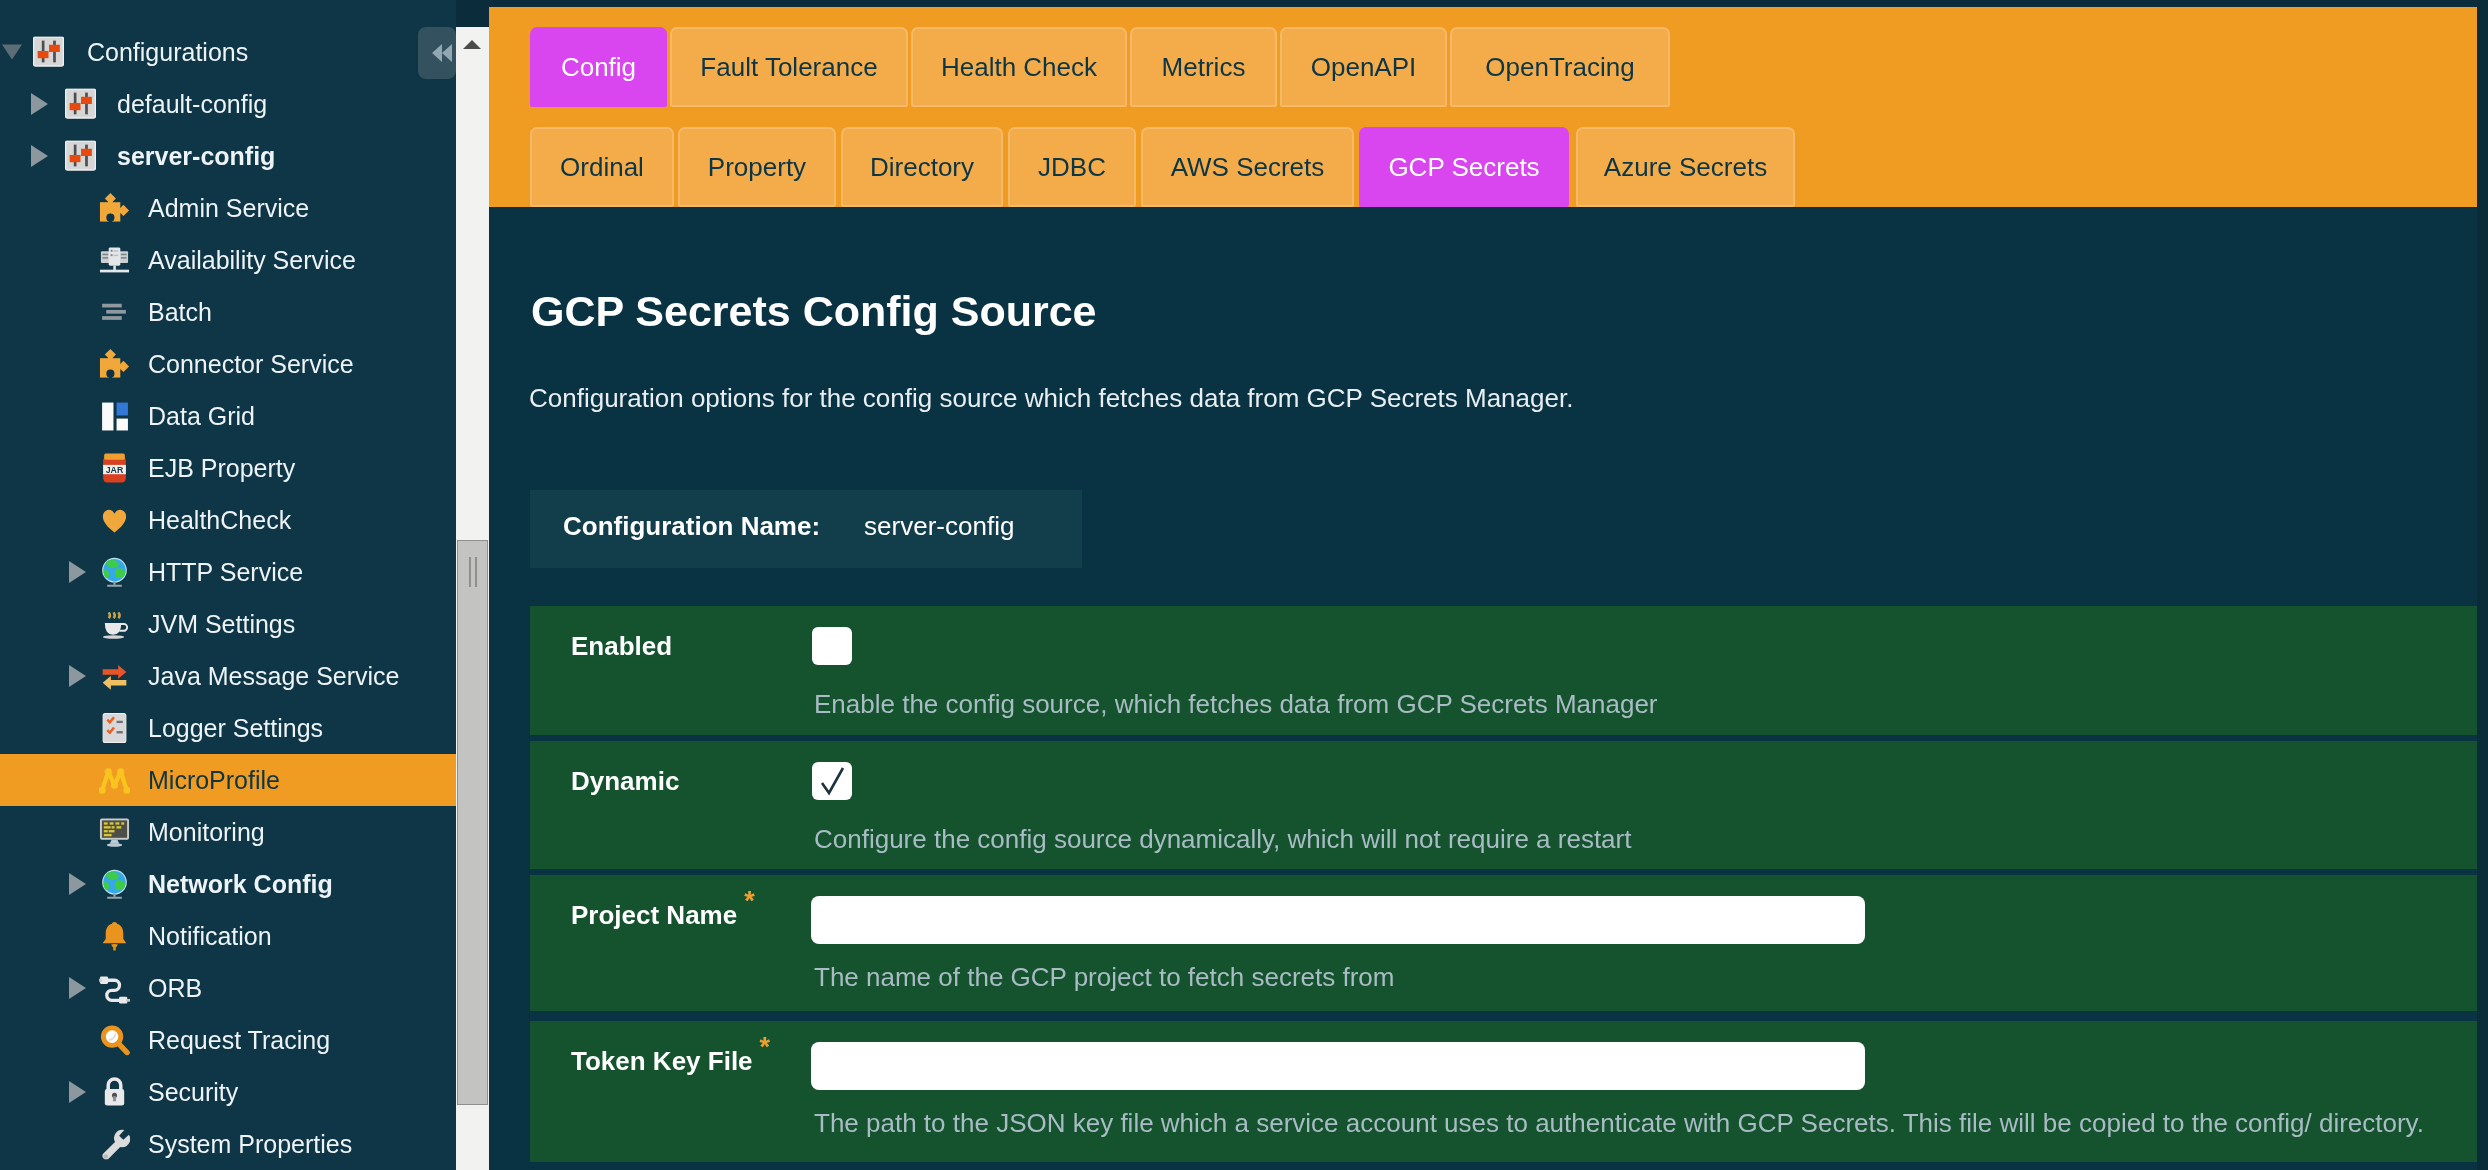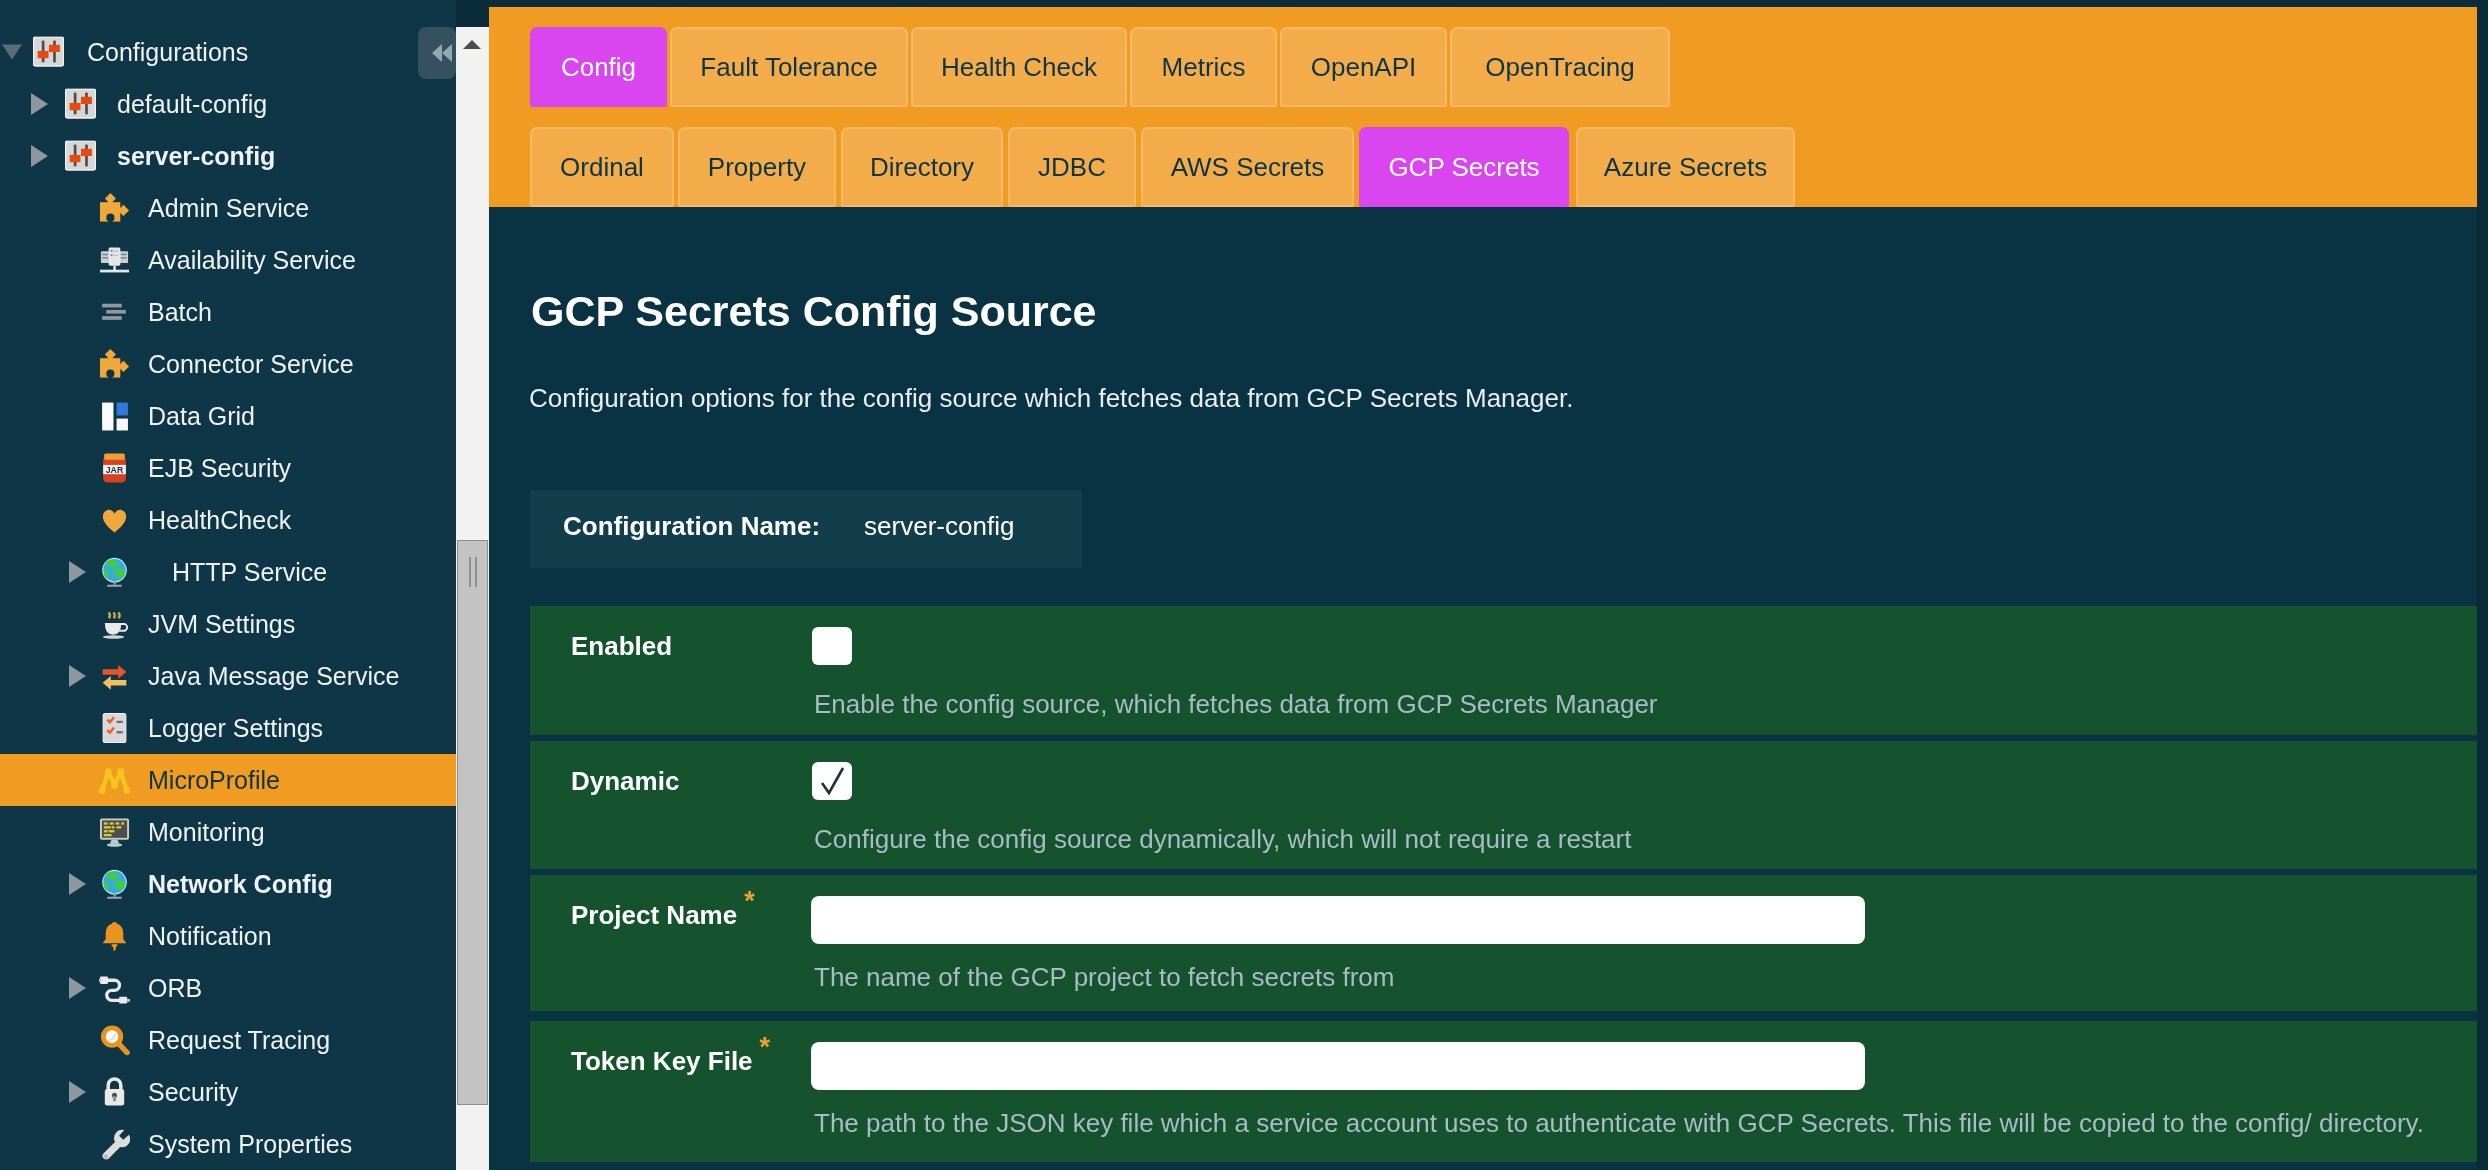--- a/index.html
+++ b/index.html
@@ -201,40 +201,40 @@
         </svg></span>
       <span class="lbl" style="left:148px;">Data Grid</span>
     </div>
     <div class="sbitem" style="top:442px;">
       <span class="icon" style="left:99px;"><svg viewBox="0 0 30 30">
           <rect x="4" y="4" width="22" height="25" rx="4" fill="#d94020"></rect>
           <rect x="5" y="1" width="20" height="6" rx="1.5" fill="#f0a030"></rect>
           <rect x="4" y="12" width="22" height="9" fill="#f2f0ea"></rect>
           <text x="15" y="19.5" font-size="8.5" font-weight="bold" fill="#173146" text-anchor="middle" font-family="Liberation Sans">JAR</text>
         </svg></span>
-      <span class="lbl" style="left:148px;">EJB Security</span>
+      <span class="lbl" style="left:148px;">EJB Property</span>
     </div>
     <div class="sbitem" style="top:494px;">
       <span class="icon" style="left:99px;"><svg viewBox="0 0 30 30">
           <path d="M15 27 C4 19 2 12 5 7.5 C8 3.5 13 4.5 15 9 C17 4.5 22 3.5 25 7.5 C28 12 26 19 15 27 z" fill="#f0a83c"></path>
         </svg></span>
       <span class="lbl" style="left:148px;">HealthCheck</span>
     </div>
     <div class="sbitem" style="top:546px;">
       <span class="caret r" style="left:69px;"></span>
       <span class="icon" style="left:99px;"><svg viewBox="0 0 32 34">
           <circle cx="16" cy="15" r="13.5" fill="#bfe3f2"></circle>
           <circle cx="16" cy="15" r="12.3" fill="#35a9e8"></circle>
           <path d="M7 5.5 q7 -4 12 0 q4 3.5 -1 6 q-6 2.5 -9.5 -1 q-2.5 -2.5 -1.5 -5 z" fill="#3ecb47"></path>
           <path d="M19 13 q7 -1 8.5 3.5 q1 4.5 -3.5 6.5 q-6 2 -7.5 -2.5 q-1 -5.5 2.5 -7.5 z" fill="#3ecb47"></path>
           <path d="M5 14 q5 1.5 5 6 q0 4 -3.5 3.5 q-3.5 -4 -1.5 -9.5 z" fill="#3ecb47"></path>
           <rect x="14.8" y="27" width="2.4" height="4" fill="#9aa4aa"></rect>
           <path d="M8 32 h16" stroke="#9aa4aa" stroke-width="2.2"></path>
         </svg></span>
-      <span class="lbl" style="left:148px;margin-left:24px;">HTTP Service</span>
+      <span class="lbl" style="left:148px;">HTTP Service</span>
     </div>
     <div class="sbitem" style="top:598px;">
       <span class="icon" style="left:99px;"><svg viewBox="0 0 32 32">
           <path d="M6 15 h17 q0 12 -8.5 12 q-8.5 0 -8.5 -12 z" fill="#e9e9e9"></path>
           <path d="M22 16 h4 a3.5 3.5 0 0 1 -1 7 h-4" fill="none" stroke="#e9e9e9" stroke-width="2"></path>
           <ellipse cx="15" cy="29.5" rx="11" ry="1.8" fill="#d4d4d4"></ellipse>
           <path d="M10 10 q2.5 -2.5 0 -6 M15 10 q2.5 -2.5 0 -6 M20 10 q2.5 -2.5 0 -6" stroke="#c8a54a" stroke-width="2.6" fill="none"></path>
         </svg></span>
       <span class="lbl" style="left:148px;">JVM Settings</span>
     </div>

